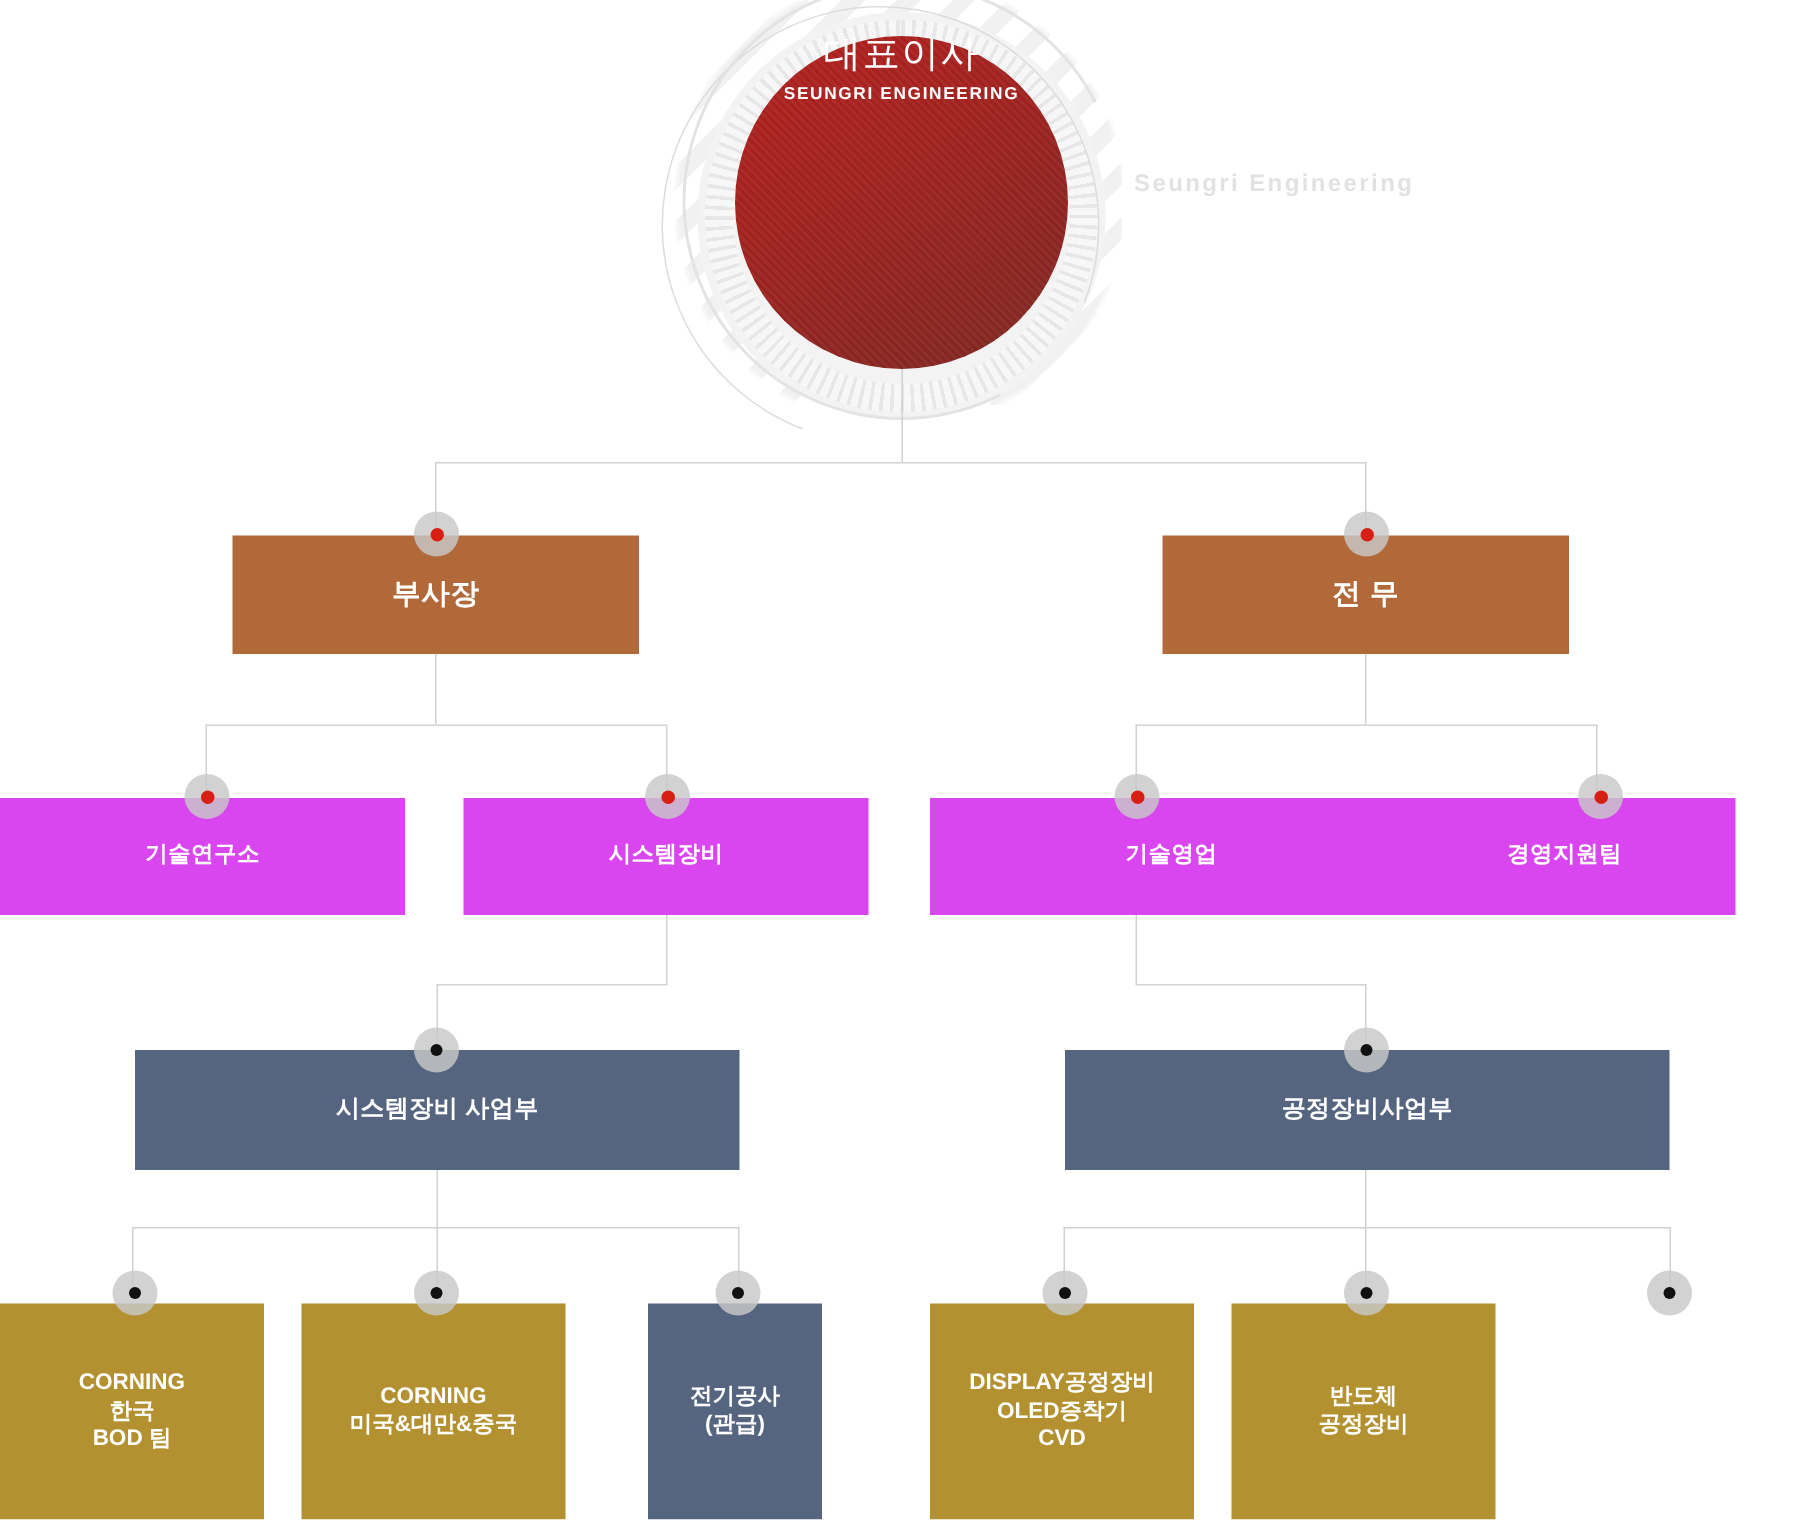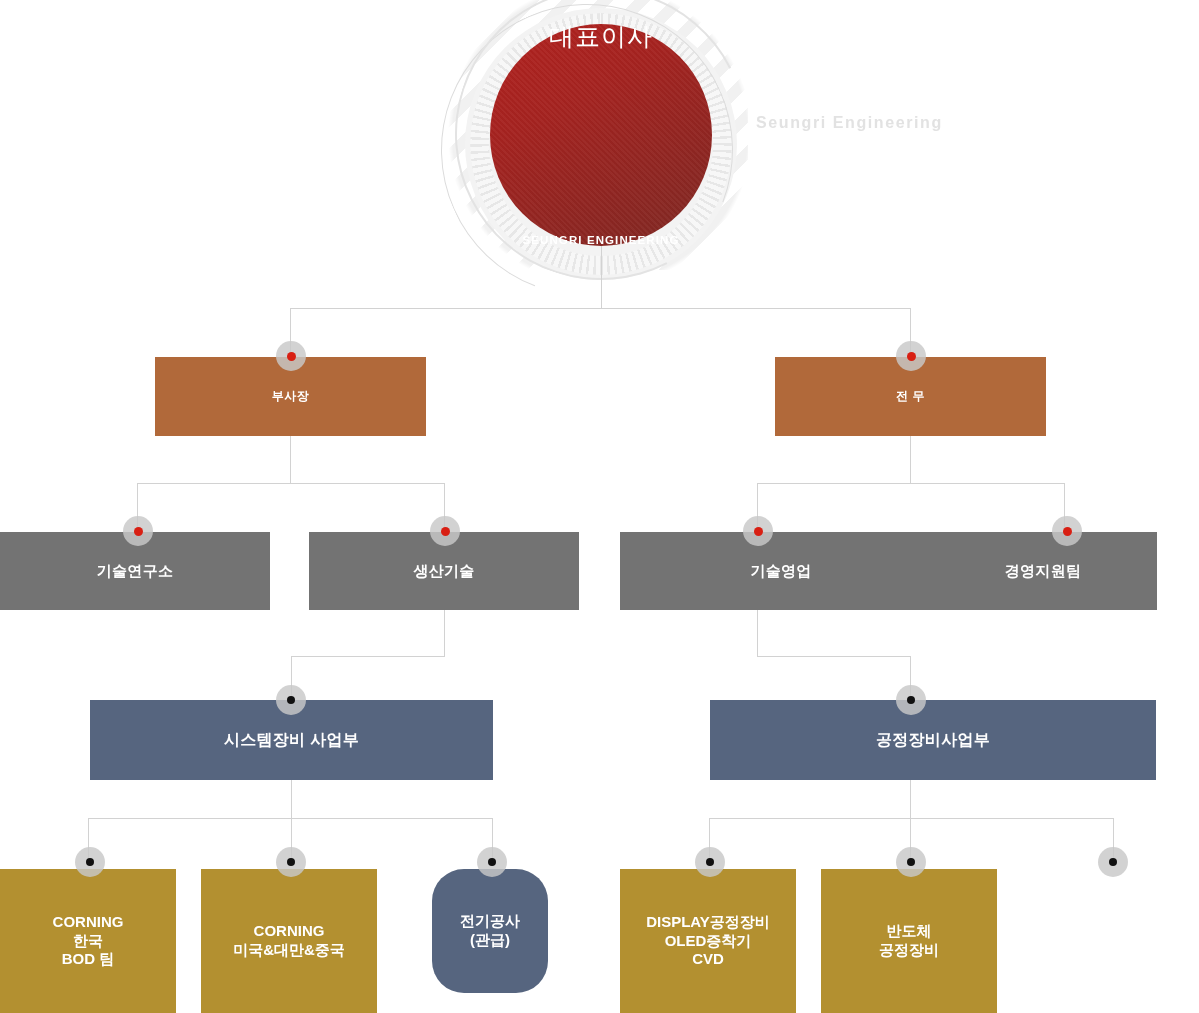--- a/index.html
+++ b/index.html
@@ -77,21 +77,21 @@
     position: absolute;
     left: 490px; top: 24px;
     width: 222px; height: 222px;
     border-radius: 50%;
     background:
       repeating-linear-gradient(45deg, rgba(255,255,255,0.035) 0 2px, rgba(0,0,0,0.02) 2px 4px),
       linear-gradient(150deg, #b2221f 0%, #a52320 35%, #8e2622 72%, #7e2a24 100%);
     display: flex;
     flex-direction: column;
     align-items: center;
-    justify-content: space-between;
+    justify-content: flex-start;
     color: #ffffff;
   }
   .ceo-title {
     font-size: 25px;
     font-weight: 400;
     letter-spacing: 1px;
     line-height: 1;
     margin-bottom: 9px;
   }
   .ceo-sub {
@@ -127,22 +127,22 @@
     position: absolute;
     display: flex;
     align-items: center;
     justify-content: center;
     text-align: center;
     color: #ffffff;
     line-height: 1.25;
   }
   .node-label { white-space: pre-line; }
 
-  .lvl2 { background: #b1693a; font-size: 12px; font-weight: 600; letter-spacing: 0.5px; }
-  .lvl3 { background: #737373; font-size: 15px; font-weight: 600; letter-spacing: 0.3px; }
+  .lvl2 { background: #b1693a; font-size: 19px; font-weight: 600; letter-spacing: 0.5px; }
+  .lvl3 { background: #d946ef; font-size: 15px; font-weight: 600; letter-spacing: 0.3px; font-family: Liberation Mono, monospace; }
   .lvl4 { background: #566party; }
   .lvl4 { background: #56657f; font-size: 16px; font-weight: 600; letter-spacing: 0.3px; }
   .lvl5-gold { background: #b39030; font-size: 15px; font-weight: 600; }
   .lvl5-blue { background: #56657f; font-size: 15px; font-weight: 600; }
 
   
   .dot {
     position: absolute;
     width: 30px; height: 30px;
     border-radius: 50%;
@@ -205,21 +205,21 @@
   <div class="line h" style="left:757px; top:483px; width:308px;"></div>
   <div class="line v" style="left:757px; top:483px; height:48px;"></div>
   <div class="line v" style="left:1064px; top:483px; height:48px;"></div>
 
   <div class="node lvl3" style="left:0px; top:532px; width:270px; height:78px;">
     <span class="node-label">기술연구소</span>
   </div>
   <div class="dot" style="left:123px; top:516px;"></div>
 
   <div class="node lvl3" style="left:309px; top:532px; width:270px; height:78px;">
-    <span class="node-label">생산기술</span>
+    <span class="node-label">시스템장비</span>
   </div>
   <div class="dot" style="left:430px; top:516px;"></div>
 
   <div class="node lvl3" style="left:620px; top:532px; width:322px; height:78px;">
     <span class="node-label">기술영업</span>
   </div>
   <div class="dot" style="left:743px; top:516px;"></div>
 
   <div class="node lvl3" style="left:929px; top:532px; width:228px; height:78px;">
     <span class="node-label">경영지원팀</span>
@@ -232,21 +232,21 @@
 
   <div class="line v" style="left:757px; top:610px; height:46px;"></div>
   <div class="line h" style="left:757px; top:656px; width:154px;"></div>
   <div class="line v" style="left:910px; top:656px; height:45px;"></div>
 
   <div class="node lvl4" style="left:90px; top:700px; width:403px; height:80px;">
     <span class="node-label">시스템장비 사업부</span>
   </div>
   <div class="dot black" style="left:276px; top:685px;"></div>
 
-  <div class="node lvl4" style="left:710px; top:700px; width:446px; height:80px;">
+  <div class="node lvl4" style="left:710px; top:700px; width:403px; height:80px;">
     <span class="node-label">공정장비사업부</span>
   </div>
   <div class="dot black" style="left:896px; top:685px;"></div>
 
   <div class="line v" style="left:291px; top:780px; height:38px;"></div>
   <div class="line h" style="left:88px; top:818px; width:405px;"></div>
   <div class="line v" style="left:88px; top:818px; height:43px;"></div>
   <div class="line v" style="left:291px; top:818px; height:43px;"></div>
   <div class="line v" style="left:492px; top:818px; height:43px;"></div>
 
@@ -262,21 +262,21 @@
 BOD 팀</span>
   </div>
   <div class="dot black" style="left:75px; top:847px;"></div>
 
   <div class="node lvl5-gold" style="left:201px; top:869px; width:176px; height:144px;">
     <span class="node-label">CORNING
 미국&amp;대만&amp;중국</span>
   </div>
   <div class="dot black" style="left:276px; top:847px;"></div>
 
-  <div class="node lvl5-blue" style="left:432px; top:869px; width:116px; height:124px;border-radius:32px;">
+  <div class="node lvl5-blue" style="left:432px; top:869px; width:116px; height:144px;">
     <span class="node-label">전기공사
 (관급)</span>
   </div>
   <div class="dot black" style="left:477px; top:847px;"></div>
 
   <div class="node lvl5-gold" style="left:620px; top:869px; width:176px; height:144px;">
     <span class="node-label">DISPLAY공정장비
 OLED증착기
 CVD</span>
   </div>

